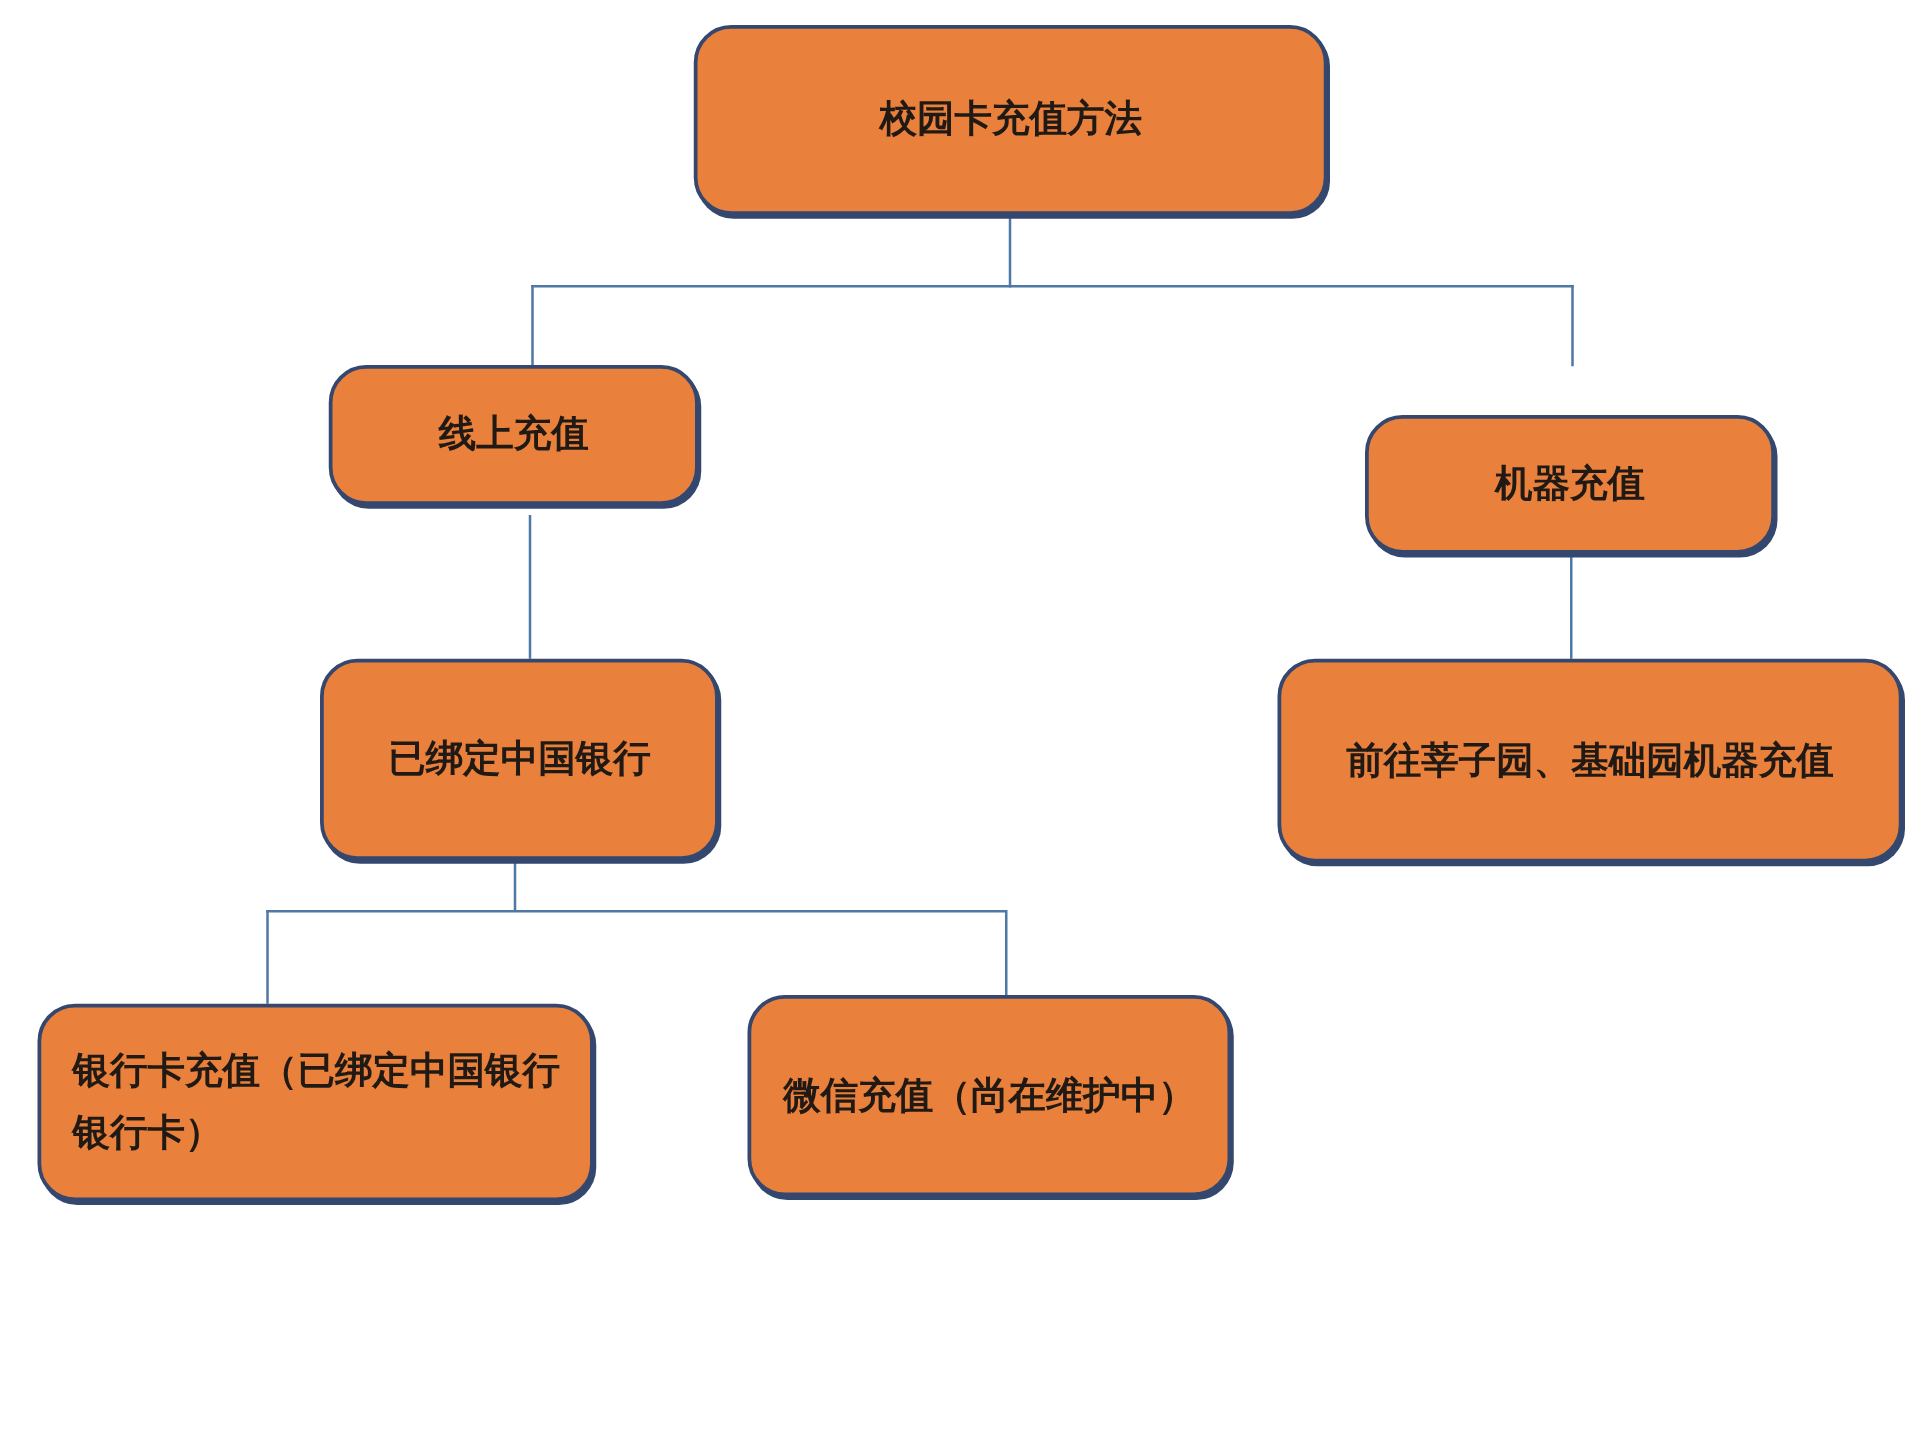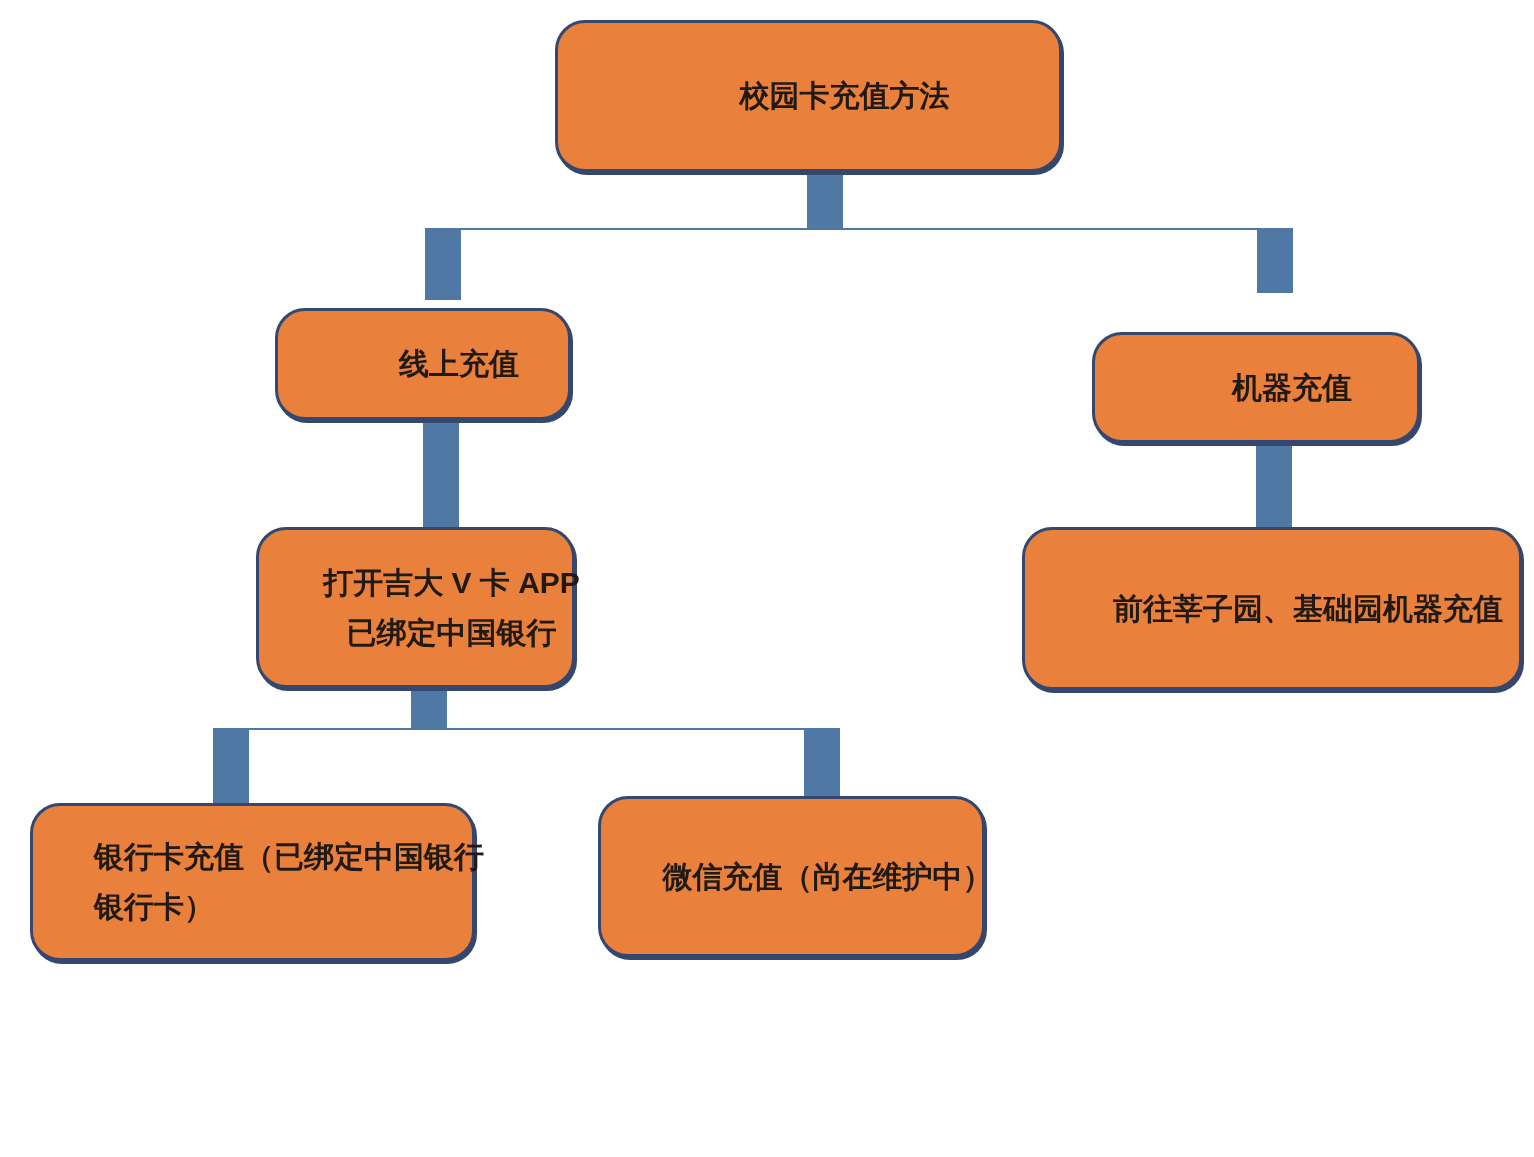--- a/index.html
+++ b/index.html
@@ -2,21 +2,21 @@
 <html style="--node-fill: #E9813C; --node-border: #34476E; --connector: #4F78A5; --text-color: #201914; --background: #FFFFFF;"><head>
 <meta charset="utf-8">
 <style>
   :root {
     --node-fill: #E9813C;
     --node-border: #34476E;
     --connector: #4F78A5;
     --text-color: #201914;
     --background: #FFFFFF;
   }
-  * { box-sizing: border-box; padding-left: 36px; }
+  * { box-sizing: border-box; }
   html, body { margin: 0; padding: 0; }
   body {
     background: var(--background);
     font-family: "Liberation Sans", sans-serif;
   }
   .canvas {
     position: relative;
     width: 1534px;
     height: 1157px;
     background: var(--background);
@@ -39,21 +39,21 @@
     text-align: center;
   }
   .node .line { display: block; white-space: nowrap; }
   .node.align-left {
     align-items: flex-start;
     text-align: left;
     padding-left: 25px;
     padding-right: 20px;
   }
   #node-root             { left: 555px;  top: 20px;  width: 507px; height: 152px; }
-  #node-online           { left: 263px;  top: 308px; width: 296px; height: 112px; margin-left: 12px; }
+  #node-online           { left: 263px;  top: 292px; width: 296px; height: 112px; }
   #node-machine          { left: 1092px; top: 293px; width: 328px; height: 111px; margin-top: 39px; }
   #node-app              { left: 256px;  top: 527px; width: 319px; height: 161px; }
   #node-machine-location { left: 1022px; top: 527px; width: 500px; height: 163px; }
   #node-bank             { left: 30px;   top: 803px; width: 445px; height: 158px; justify-content: center; }
   #node-wechat           { left: 598px;  top: 796px; width: 387px; height: 161px; }
 
   .connector {
     position: absolute;
     background: var(--connector);
   }
@@ -92,21 +92,20 @@
 
   <div class="node" id="node-online">
     <span class="line">线上充值</span>
   </div>
 
   <div class="node" id="node-machine">
     <span class="line">机器充值</span>
   </div>
 
   <div class="node" id="node-app">
-    <span class="line">打开吉大 V 卡 APP</span>
     <span class="line">已绑定中国银行</span>
   </div>
 
   <div class="node" id="node-machine-location">
     <span class="line">前往莘子园、基础园机器充值</span>
   </div>
 
   <div class="node align-left" id="node-bank">
     <span class="line">银行卡充值（已绑定中国银行</span>
     <span class="line">银行卡）</span>

